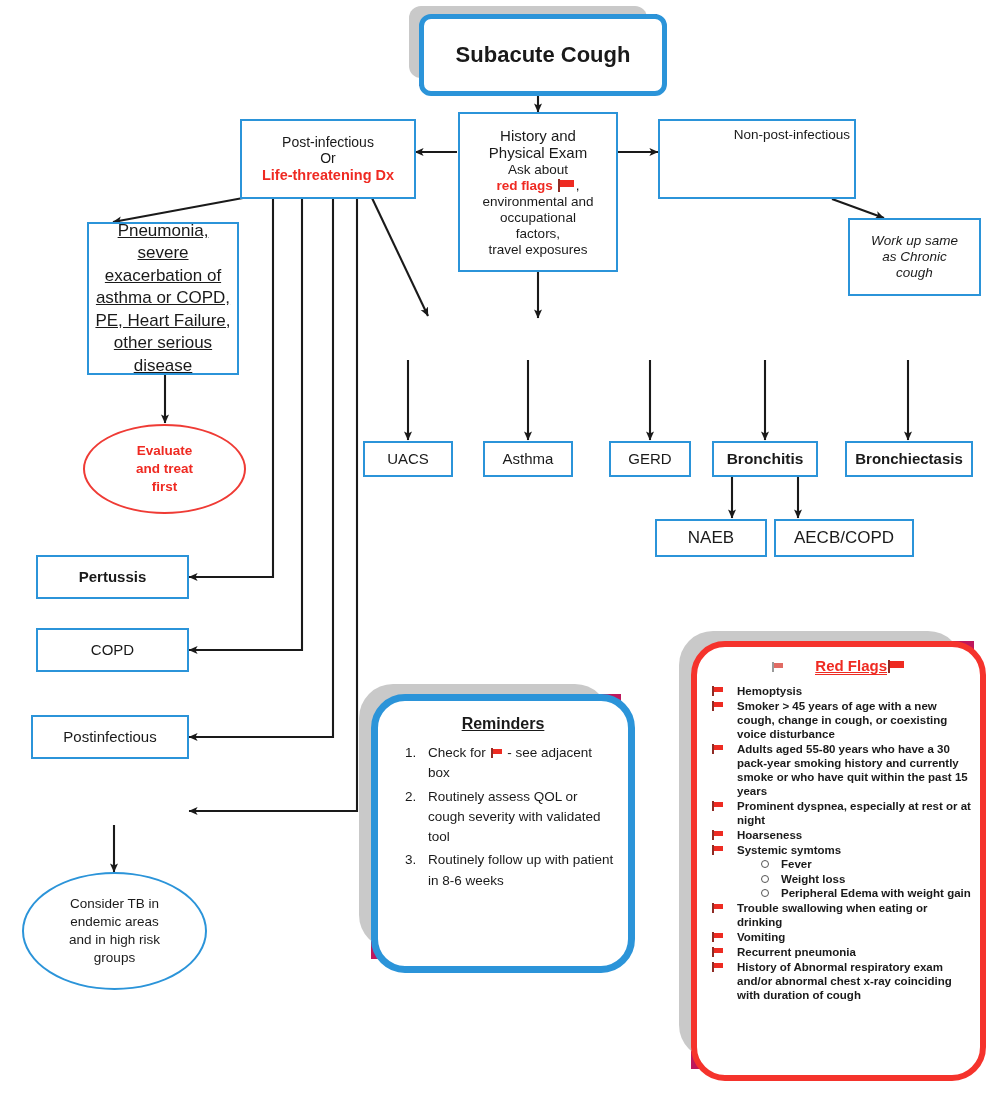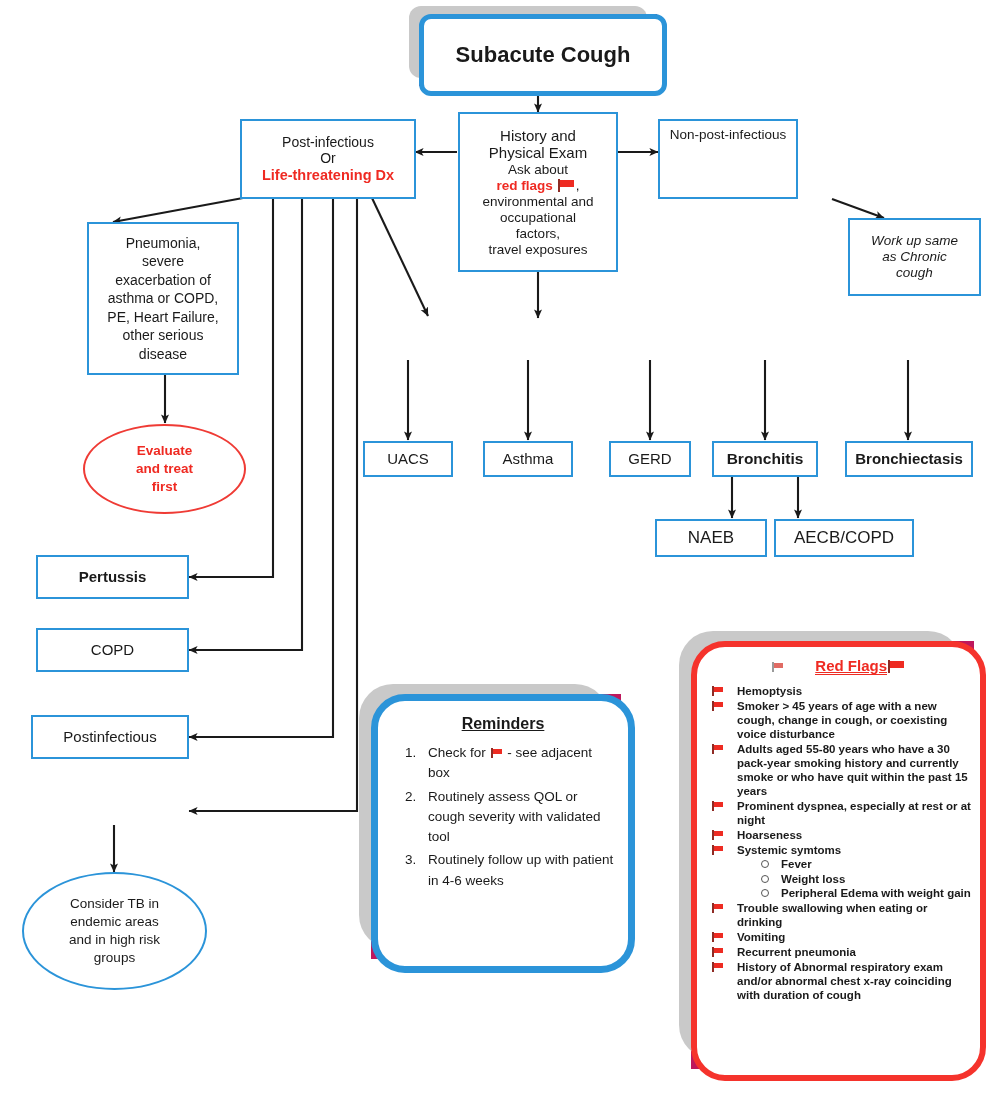--- a/index.html
+++ b/index.html
@@ -130,32 +130,32 @@
   </div>
 
   <div class="node bx" style="left:240px;top:119px;width:176px;height:80px;">
     <div class="txt" style="font-size:14px;">
       <div>Post-infectious</div>
       <div>Or</div>
       <div class="red b" style="font-size:14.5px;">Life-threatening Dx</div>
     </div>
   </div>
 
-  <div class="node bx" style="left:658px;top:119px;width:140px;height:80px;align-items:flex-start;">
+  <div class="node bx" style="left:658px;top:119px;width:198px;height:80px;align-items:flex-start;justify-content:flex-end;">
     <div class="txt" style="font-size:13.5px;padding-top:6px;">Non-post-infectious</div>
   </div>
 
   <div class="node bx" style="left:848px;top:218px;width:133px;height:78px;">
     <div class="txt" style="font-size:13.5px;white-space:pre-line;font-style:italic;">Work up same
 as Chronic
 cough</div>
   </div>
 
   <div class="node bx" style="left:87px;top:222px;width:152px;height:153px;">
-    <div class="txt" style="font-size:14px;white-space:pre-line;line-height:1.32;">Pneumonia,
+    <div class="txt" style="font-size:17px;white-space:pre-line;line-height:1.32;text-decoration:underline;">Pneumonia,
 severe
 exacerbation of
 asthma or COPD,
 PE, Heart Failure,
 other serious
 disease</div>
   </div>
 
   <div class="ell ell-red" style="left:83px;top:424px;width:163px;height:90px;">
     <div class="red b txt" style="font-size:13.5px;white-space:pre-line;line-height:1.35;">Evaluate
@@ -219,21 +219,21 @@
         <span class="u">Reminders</span>
       </div>
       <ol class="rem">
         <li>
           <span>Check for </span><span class="flag sm"><i></i><b></b></span><span> - see adjacent box</span>
         </li>
         <li>
           <span>Routinely assess QOL or cough severity with validated tool</span>
         </li>
         <li>
-          <span>Routinely follow up with patient in 4-6 weeks</span>
+          <span>Routinely follow up with patient in 8-6 weeks</span>
         </li>
       </ol>
     </div>
   </div>
 
   <div class="panel" style="left:691px;top:641px;width:283px;height:428px;">
     <div class="shadow" style="left:-12px;top:-10px;width:283px;height:428px;border-radius:34px;"></div>
     <div class="roundred" style="position:absolute;left:0;top:0;width:283px;height:428px;
          background:#fff;overflow:hidden;">
       <div class="rf-head">

